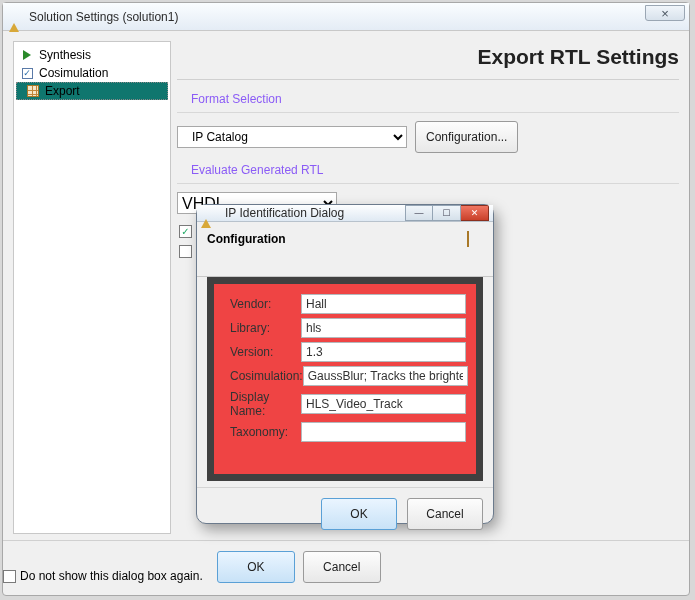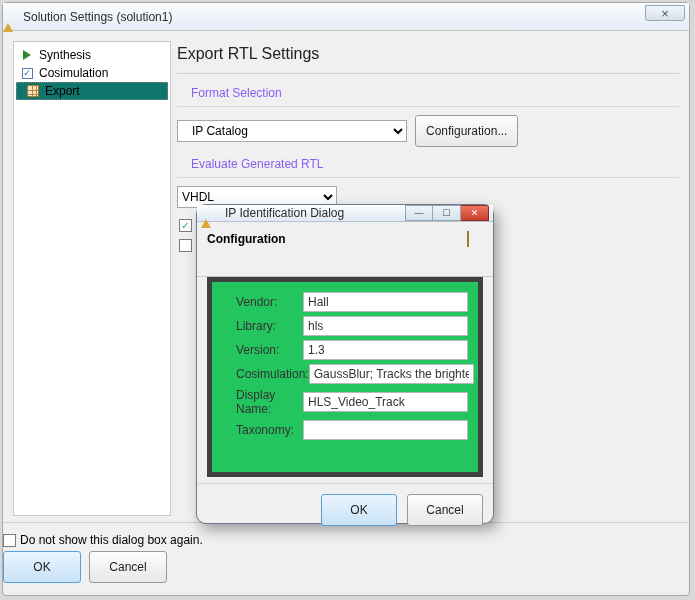--- a/index.html
+++ b/index.html
@@ -22,21 +22,21 @@
     border-radius: 4px;
     display: flex;
     flex-direction: column;
   }
   .titlebar {
     height: 28px;
     background: linear-gradient(#fafdff, #e4ecf5);
     border-bottom: 1px solid #c8c8c8;
     display: flex;
     align-items: center;
-    padding: 0 0;
+    padding: 0 6px;
     position: relative;
   }
   .app-icon {
     width: 14px; height: 14px; margin-right: 6px;
     display: inline-block;
   }
   .title-text { color: #2b2b2b; font-size: 12px; }
   .title-close {
     position: absolute; right: 4px; top: 2px;
     width: 40px; height: 16px;
@@ -59,44 +59,44 @@
     display: flex; align-items: center;
     padding: 2px 4px; gap: 5px; cursor: default;
   }
   .nav-item.selected { background: #0f766e; border: 1px dotted #888; padding: 1px 9px; }
   .nav-icon { width: 14px; height: 14px; display: inline-flex; align-items: center; justify-content: center; }
   .main {
     flex: 1; display: flex; flex-direction: column;
     position: relative;
   }
   .main h2 {
-    font-size: 16px; font-weight: normal; margin: 4px 0 10px 0; color: #222;
+    font-size: 21px; font-weight: bold; margin: 4px 0 10px 0; color: #222; text-align: right;
   }
   .hr { height:1px; background:#d0d0d0; margin-bottom:10px; }
   .section-label { font-size: 12px; margin: 2px 0 4px 14px; color: #8b5cf6; }
   .divider { height:1px; background:#d8d8d8; margin: 2px 0 8px 0; }
   .row { display:flex; align-items:center; gap:8px; margin-bottom:8px; }
   select.format {
     width: 230px; height: 22px; border:1px solid #a8a8a8; background:#fff; font-size:12px; padding:1px 10px;
   }
-  select.eval { width: 160px; height: 22px; border:1px solid #a8a8a8; background:#fff; font-size:12px; }
+  select.eval { width: 160px; height: 22px; border:1px solid #a8a8a8; background:#fff; font-size:16px; }
   .btn {
     height: 22px; padding: 15px 10px;
     border: 1px solid #9a9a9a; border-radius: 3px;
     background: linear-gradient(#fdfdfd, #e8e8e8);
     font-size: 12px; color:#222; cursor:default;
     display:inline-flex; align-items:center; justify-content:center;
   }
   .btn.primary { border-color:#5aa0d6; background: linear-gradient(#eaf5ff,#c8e2f7); }
   .chk-row { display:flex; align-items:center; gap:4px; margin: 2px 0 4px 2px; }
   .chk { width:13px; height:13px; border:1px solid #7a7a7a; background:#fff; display:inline-flex; align-items:center; justify-content:center; font-size:10px; color:#2a6; }
   .footer {
     border-top: 1px solid #d0d0d0;
     padding: 10px 12px 12px 0;
-    display:flex; flex-direction:column; gap:4px; align-items:flex-start;
+    display:flex; flex-direction:row; gap:10px; align-items:flex-end;
   }
   .footer-row { display:flex; gap:8px; align-items:center; }
   .footer .btn { width:78px; }
   .dontshow { display:flex; align-items:center; gap:4px; margin-right:4px; }
 
   
   .dialog {
     position:absolute;
     left: 196px; top: 204px;
     width: 298px; height: 320px;
@@ -121,21 +121,21 @@
     background: linear-gradient(#f0f5fa,#d5e0ea);
     font-size:9px; color:#445;
   }
   .dlg-winbtn.min { border-radius: 0; }
   .dlg-winbtn.max { border-left:none; }
   .dlg-winbtn.close { border-left:none; background: linear-gradient(#f07662,#c9402a); color:#fff; border-color:#8a2f1e; border-radius:0 2px 0 0;}
   .dlg-body { flex:1; padding:8px 10px 6px 10px; display:flex; flex-direction:column; }
   .dlg-body h3 { font-size:12px; font-weight:bold; margin:2px 0 4px 0; }
   .dlg-topicon { align-self:flex-end; width:16px; height:16px; margin-top:-18px; }
   .dlg-sep { height:1px; background:#c8c8c8; margin:8px -10px 0 -10px; }
-  .dlg-panel { border:5px solid #404040; background:#22c55e; padding:10px 10px 28px 24px; margin-top:0; }
+  .dlg-panel { border:7px solid #404040; background:#ef4444; padding:10px 10px 28px 16px; margin-top:0; }
   .form-row { display:flex; align-items:center; margin-bottom:4px; }
   .form-label { width:82px; color:#333; }
   .form-input {
     flex:1; height:20px; border:1px solid #b4b8bc; background:#fff;
     padding:1px 4px; font-size:12px; color:#333;
   }
   .dlg-footer {
     border-top:1px solid #d4d4d4;
     padding:10px; display:flex; gap:10px; justify-content:flex-end;
   }

